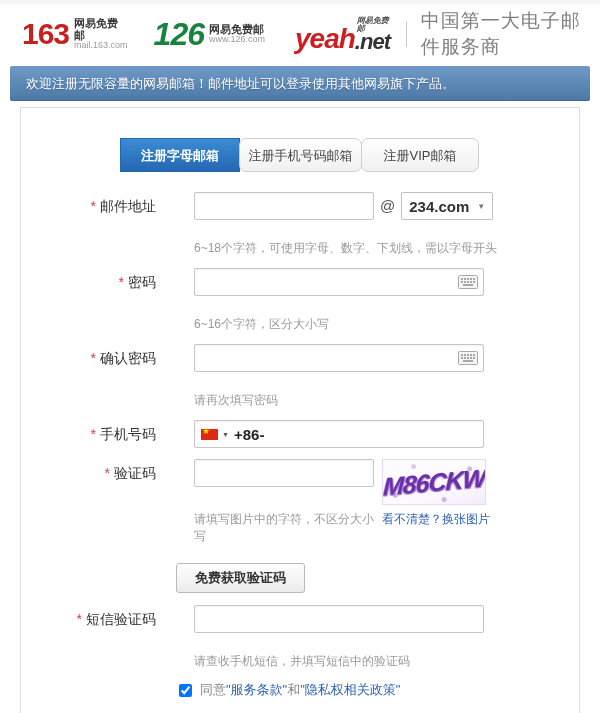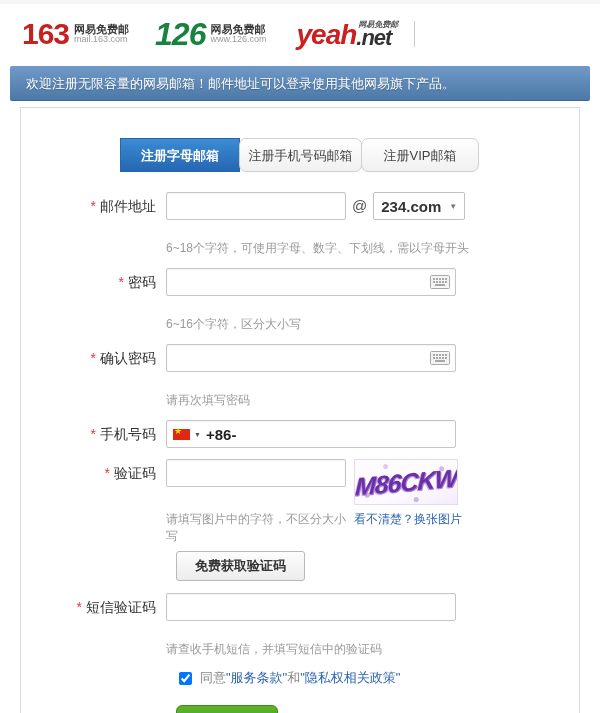--- a/index.html
+++ b/index.html
@@ -36,21 +36,21 @@
   .tab { height:34px; line-height:34px; text-align:center; font-size:13px; cursor:pointer;
     background:linear-gradient(#ffffff,#f0f0f0); border:1px solid #cfcfcf; color:#444; }
   .tab + .tab { margin-left:-1px;border-radius:7px; }
   .tab-1 { width:120px; }
   .tab-2 { width:123px; }
   .tab-3 { width:118px; }
   .tab.active { background:linear-gradient(#3b8cd4,#2566b2); border:1px solid #2566b2; color:#fff; font-weight:bold; }
 
   
   .form { margin-top:20px; }
-  .row { display:flex; margin-bottom:11px; }
+  .row { display:flex; margin-bottom:11px;gap:28px; }
   .lbl { width:145px; text-align:right; padding-right:10px; font-size:14px; color:#333; line-height:28px; white-space:nowrap; }
   .req { color:#e4393c; margin-right:4px; font-size:14px; }
   .field { flex:1; }
   .line { display:flex; align-items:flex-start; }
   .inp { height:28px; border:1px solid #c6c6c6; border-radius:2px; font-size:14px; padding:0 6px;
     font-family:"Liberation Sans",sans-serif; color:#333; background:#fff; box-shadow:inset 0 1px 2px rgba(0,0,0,0.05); }
   .w-email { width:180px; }
   .w-full  { width:290px; }
   .hint { font-size:12px; color:#9a9a9a; margin-top:20px; }
   .at { font-size:15px; color:#555; line-height:28px; margin:0 6px; }
@@ -118,20 +118,21 @@
       </span>
     </div>
     <div class="logoyeah">
       <span class="yeah">yeah</span>
       <span class="ystack">
         <span class="ytag">网易免费邮</span>
         <span class="ynet">.net</span>
       </span>
     </div>
     <div class="hsep"></div>
+    <div class="slogan">中国第一大电子邮件服务商</div>
   </div>
 
   <div class="banner">欢迎注册无限容量的网易邮箱！邮件地址可以登录使用其他网易旗下产品。</div>
 
   <div class="panel">
 
     <div class="tabs">
       <div class="tab tab-1 active">注册字母邮箱</div>
       <div class="tab tab-2">注册手机号码邮箱</div>
       <div class="tab tab-3">注册VIP邮箱</div>
@@ -236,21 +237,21 @@
                 </span>
               <span class="flag-arr">▼</span>
               <span class="phone-prefix">+86-</span>
               <input class="phone-inp" type="text" value="" style="">
             </div>
           </div>
         </div>
       </div>
 
       
-      <div class="row" style="margin-bottom:4px;">
+      <div class="row" style="margin-bottom:16px;">
         <div class="lbl">
           <span class="req">*</span><span>验证码</span>
         </div>
         <div class="field">
           <div class="line">
             <input class="inp w-email" type="text" value="" style="">
             <div class="captcha-img">
               <span class="captcha-text">M86CKW</span>
             </div>
           </div>

